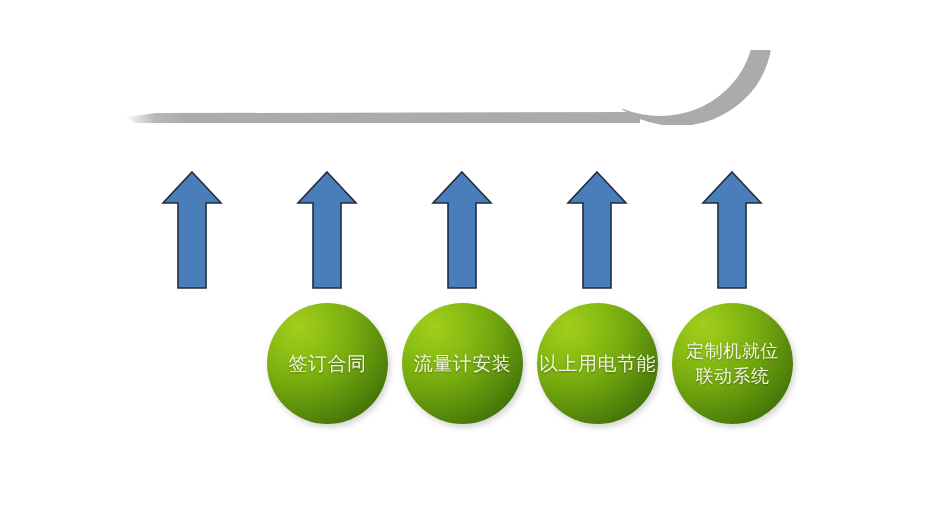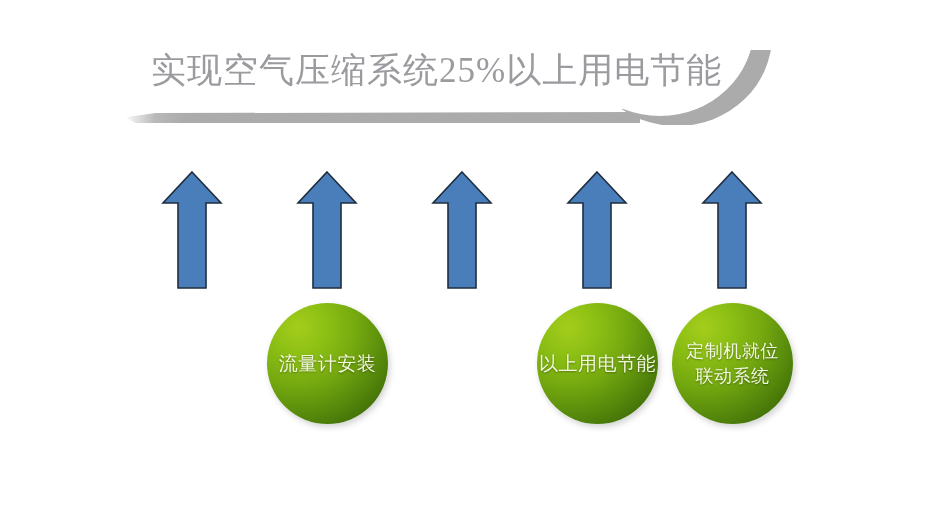--- a/index.html
+++ b/index.html
@@ -143,21 +143,20 @@
 <body>
 
 <div id="slide">
 
   <div id="title-banner">
     <div id="title-underline"></div>
     <div id="title-crescent">
       <div class="outer"></div>
       <div class="inner"></div>
     </div>
-    <div id="title-text">实现空气压缩系统25%以上用电节能</div>
   </div>
 
   <div class="arrow" style="left:161px">
     <svg viewBox="0 0 62 120" xmlns="http://www.w3.org/2000/svg">
       <polygon points="31,2 60,33 45,33 45,118 17,118 17,33 2,33" fill="#4A7EBB" stroke="#1F2E3F" stroke-width="1.6" stroke-linejoin="miter"></polygon>
     </svg>
   </div>
   <div class="arrow" style="left:296px">
     <svg viewBox="0 0 62 120" xmlns="http://www.w3.org/2000/svg">
       <polygon points="31,2 60,33 45,33 45,118 17,118 17,33 2,33" fill="#4A7EBB" stroke="#1F2E3F" stroke-width="1.6" stroke-linejoin="miter"></polygon>
@@ -173,20 +172,23 @@
       <polygon points="31,2 60,33 45,33 45,118 17,118 17,33 2,33" fill="#4A7EBB" stroke="#1F2E3F" stroke-width="1.6" stroke-linejoin="miter"></polygon>
     </svg>
   </div>
   <div class="arrow" style="left:701px">
     <svg viewBox="0 0 62 120" xmlns="http://www.w3.org/2000/svg">
       <polygon points="31,2 60,33 45,33 45,118 17,118 17,33 2,33" fill="#4A7EBB" stroke="#1F2E3F" stroke-width="1.6" stroke-linejoin="miter"></polygon>
     </svg>
   </div>
 
   <div class="node" style="left:267px">
+    <span class="node-label">签订合同</span>
+  </div>
+  <div class="node" style="left:402px">
     <span class="node-label">流量计安装</span>
   </div>
   <div class="node" style="left:537px">
     <span class="node-label">以上用电节能</span>
   </div>
   <div class="node" style="left:672px">
     <span class="node-label small">定制机就位
 联动系统</span>
   </div>
 

